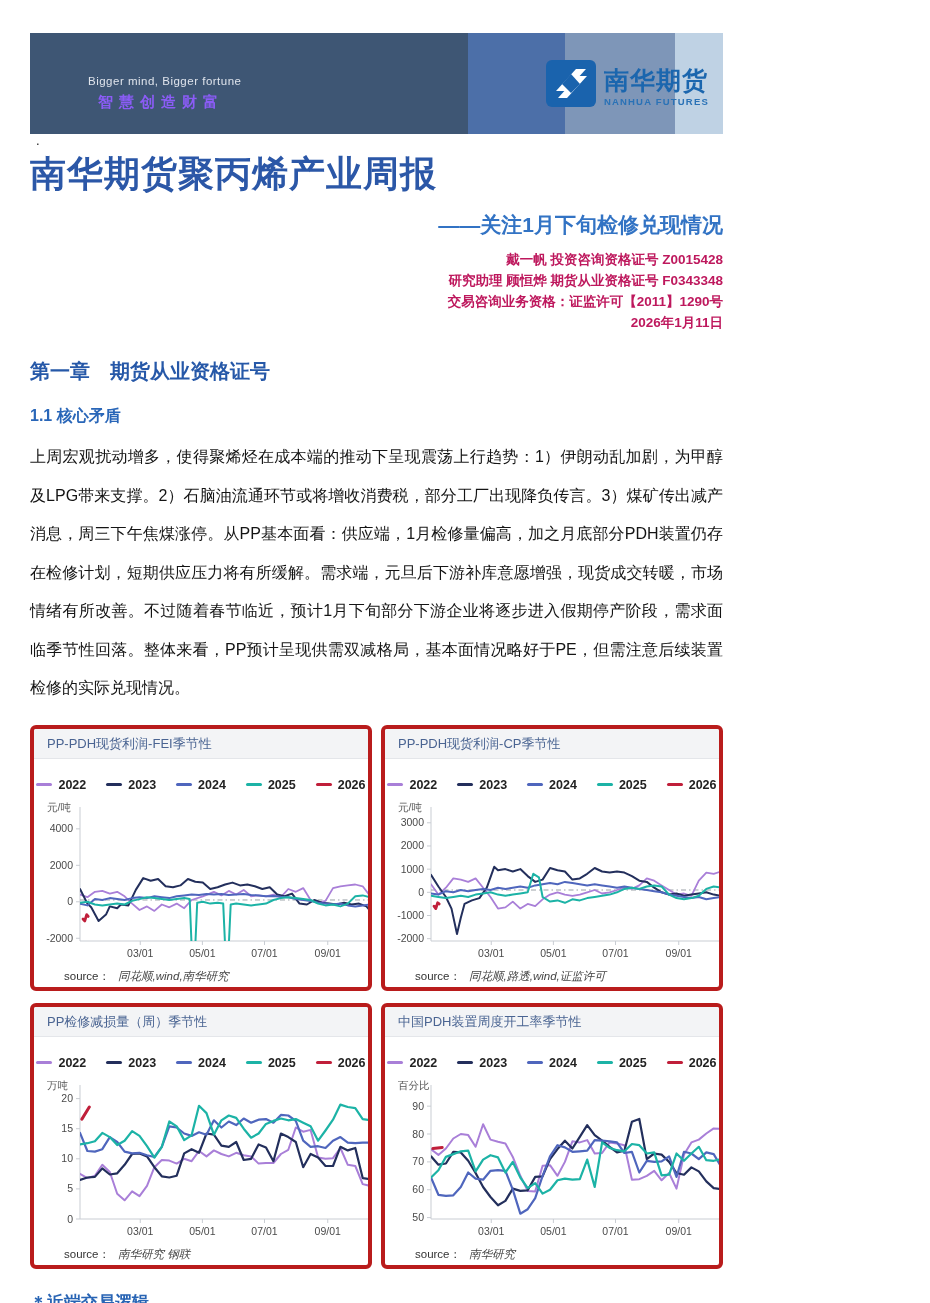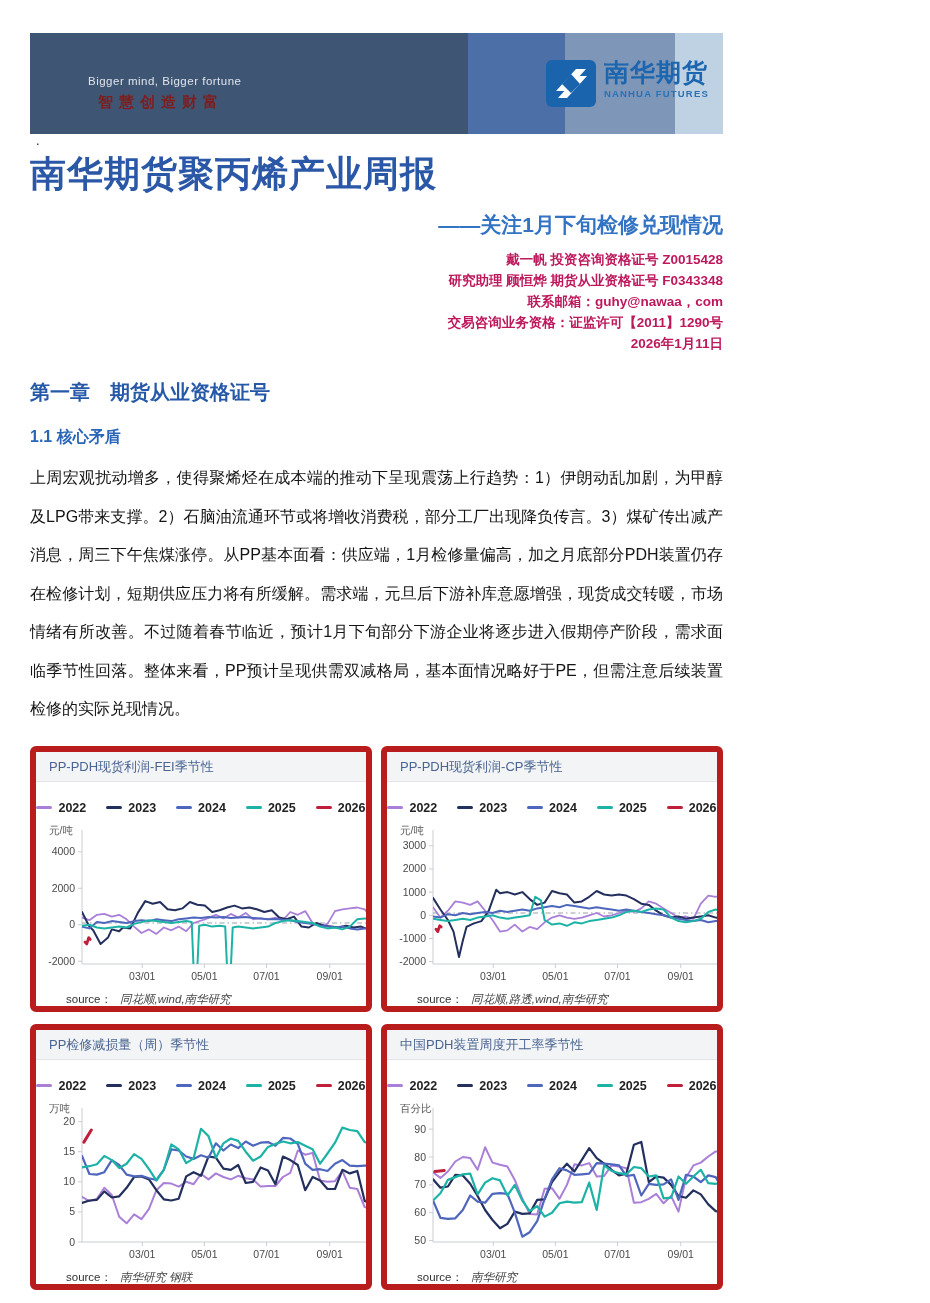--- a/index.html
+++ b/index.html
@@ -7,38 +7,38 @@
   .page { position:relative; width:748px; height:1303px; background:#fff; overflow:hidden; }
 
   
   .banner { position:relative; margin:33px 25px 0 30px; height:101px; display:flex; }
   .seg1 { width:553px; background:#3e5674; }
   .seg2 { width:122px; background:#4c6fa8; }
   .seg3 { width:140px; background:#7e96b8; }
   .seg4 { width:60px;  background:#bfd2e4; }
   .slogan { position:absolute; left:58px; top:42px; color:#dfe4ec; }
   .slogan-en { font-size:11.5px; letter-spacing:0.5px; }
-  .slogan-cn { font-size:15px; letter-spacing:6px; margin-top:6px; padding-left:10px; color:#7f1d1d; font-weight:bold; }
-  .logo { position:absolute; right:14px; top:27px; display:flex; align-items:flex-start; gap:8px; }
+  .slogan-cn { font-size:15px; letter-spacing:6px; margin-top:6px; padding-left:10px; color:#8b5cf6; font-weight:bold; }
+  .logo { position:absolute; right:14px; top:27px; display:flex; align-items:flex-end; gap:8px; }
   .logo-mark { width:50px; height:47px; }
   .logo-cn { font-size:25px; font-weight:bold; color:#1b66ae; letter-spacing:1px; line-height:25px; }
   .logo-en { font-size:9.5px; font-weight:bold; color:#2a72b6; letter-spacing:1.2px; margin-top:3px; }
   .stray-dot { margin:2px 0 0 36px; font-size:13px; color:#222; line-height:10px; height:10px; }
 
   
   .doc-title { margin:4px 25px 0 30px; font-size:36px; font-weight:bold; color:#2b57a7; letter-spacing:1px; }
   .doc-subtitle { margin:12px 25px 0 30px; text-align:right; font-size:21px; font-weight:bold; color:#3273c4; }
   .authors { margin:10px 25px 1px 30px; text-align:right; font-size:13.5px; font-weight:bold; color:#be185d; line-height:21px; }
   .chapter { margin:25px 25px 0 30px; font-size:20px; font-weight:bold; color:#2658a8; }
   .subheading { margin:21px 25px 0 30px; font-size:16px; font-weight:bold; color:#2966b8; }
   .body-text { margin:11px 25px 0 30px; font-size:16px; line-height:38.5px; color:#141414; text-align:justify; }
 
   
   .charts { margin:17px 25px 0 30px; display:grid; grid-template-columns:1fr 1fr; gap:12px 9px; }
-  .chart-card { border:6px solid #b91c1c; border-radius:6px; height:266px; background:#fff; overflow:hidden; }
+  .chart-card { border:4px solid #b91c1c; border-radius:6px; height:266px; background:#fff; overflow:hidden; }
   .chart-header { height:30px; line-height:30px; padding:0 13px; background:#f3f4f6; border-bottom:1px solid #e4e6ea; font-size:13px; color:#4a6492; }
   .chart-body { position:relative; height:234px;text-align:right; }
   .legend { position:absolute; top:19px; left:0; right:0; display:flex; justify-content:center; gap:20px; font-size:12.5px; font-weight:bold; color:#222; }
   .leg-item { display:flex; align-items:center; }
   .leg-dash { display:inline-block; width:16px; height:3px; border-radius:2px; margin-right:6px; }
   .unit { position:absolute; left:13px; top:42px; font-size:10.5px; color:#555; }
   svg.plot { position:absolute; left:2px; top:48px; }
   .source-row { position:absolute; left:30px; bottom:9px; font-size:11.5px; color:#333; }
   .source-names { font-style:italic; color:#444; margin-left:8px; }
 
@@ -73,21 +73,20 @@
     </div>
   </div>
   <div class="stray-dot">.</div>
 
   <div class="doc-title">南华期货聚丙烯产业周报</div>
   <div class="doc-subtitle">——关注1月下旬检修兑现情况</div>
 
   <div class="authors">
     <div>戴一帆 投资咨询资格证号 Z0015428</div>
     <div>研究助理 顾恒烨 期货从业资格证号 F0343348</div>
-    <div>联系邮箱：guhy@nawaa，com</div>
     <div>交易咨询业务资格：证监许可【2011】1290号</div>
     <div>2026年1月11日</div>
   </div>
 
   <div class="chapter">第一章　期货从业资格证号</div>
   <div class="subheading">1.1 核心矛盾</div>
   <div class="body-text">上周宏观扰动增多，使得聚烯烃在成本端的推动下呈现震荡上行趋势：1）伊朗动乱加剧，为甲醇及LPG带来支撑。2）石脑油流通环节或将增收消费税，部分工厂出现降负传言。3）煤矿传出减产消息，周三下午焦煤涨停。从PP基本面看：供应端，1月检修量偏高，加之月底部分PDH装置仍存在检修计划，短期供应压力将有所缓解。需求端，元旦后下游补库意愿增强，现货成交转暖，市场情绪有所改善。不过随着春节临近，预计1月下旬部分下游企业将逐步进入假期停产阶段，需求面临季节性回落。整体来看，PP预计呈现供需双减格局，基本面情况略好于PE，但需注意后续装置检修的实际兑现情况。</div>
 
   <div class="charts">
 
@@ -213,21 +212,21 @@
             <line x1="353.876" y1="134" x2="353.876" y2="138" stroke="#c9cdd3"></line>
             <text x="353.876" y="150" text-anchor="middle" font-size="10.5" fill="#4a4a4a">11/01</text>
             <line x1="44" y1="83.00934579439252" x2="416" y2="83.00934579439252" stroke="#9aa0a6" stroke-width="1" stroke-dasharray="5 3 1.5 3" clip-path="url(#clip1)"></line>
             <polyline points="44.0,77.2 51.4,87.6 58.9,80.7 66.3,71.4 73.8,72.6 81.2,74.9 88.6,71.4 96.1,80.7 103.5,90.0 111.0,101.6 118.4,100.4 125.8,94.6 133.3,101.6 140.7,96.9 148.2,99.2 155.6,92.3 163.0,87.6 170.5,85.3 177.9,87.6 185.4,88.8 192.8,87.6 200.2,85.3 207.7,83.0 215.1,86.5 222.6,85.3 230.0,83.0 237.4,80.7 244.9,81.9 252.3,78.4 259.8,71.4 267.2,73.7 274.6,78.4 282.1,83.0 289.5,87.6 297.0,86.5 304.4,88.8 311.8,73.7 319.3,65.6 326.7,66.8 334.2,64.5 341.6,71.4 349.0,65.6 356.5,87.6 363.9,92.3 365.8,116.6 371.4,90.0 378.8,87.6 386.2,80.7 393.7,76.1 401.1,70.3 408.6,69.1 416.0,73.7" fill="none" stroke="#a97fd8" stroke-width="1.8" stroke-linejoin="round" stroke-linecap="round" clip-path="url(#clip1)"></polyline>
             <polyline points="44.0,67.9 51.4,79.5 58.9,90.0 64.5,101.6 70.0,127.0 73.8,110.8 77.5,96.9 84.9,93.4 92.4,91.1 99.8,80.7 107.2,59.8 111.0,63.3 118.4,62.1 125.8,64.5 133.3,62.1 140.7,69.1 148.2,74.9 155.6,72.6 163.0,61.0 170.5,63.3 177.9,64.5 185.4,72.6 192.8,71.4 200.2,66.8 207.7,61.0 215.1,64.5 222.6,65.6 230.0,64.5 237.4,65.6 244.9,69.1 252.3,73.7 259.8,74.9 267.2,80.7 274.6,85.3 282.1,87.6 289.5,86.5 297.0,88.8 304.4,87.6 311.8,86.5 319.3,85.3 326.7,87.6 334.2,88.8 341.6,101.6 349.0,103.9 356.5,96.9 363.9,92.3 371.4,88.8 378.8,85.3 386.2,83.0 393.7,84.2 401.1,83.0 408.6,85.3 416.0,88.8" fill="none" stroke="#232f5c" stroke-width="2" stroke-linejoin="round" stroke-linecap="round" clip-path="url(#clip1)"></polyline>
             <polyline points="44.0,86.5 51.4,87.6 58.9,84.2 66.3,85.3 73.8,83.0 81.2,84.2 88.6,83.0 96.1,81.9 103.5,83.0 111.0,80.7 118.4,81.9 125.8,80.7 133.3,79.5 140.7,80.7 148.2,78.4 155.6,77.2 163.0,76.1 170.5,77.2 177.9,74.9 185.4,76.1 192.8,77.2 200.2,78.4 207.7,77.2 215.1,78.4 222.6,79.5 230.0,80.7 237.4,79.5 244.9,80.7 252.3,81.9 259.8,83.0 267.2,84.2 274.6,85.3 282.1,87.6 289.5,88.8 297.0,90.0 304.4,91.1 311.8,90.0 319.3,92.3 326.7,91.1 334.2,90.0 341.6,91.1 349.0,90.0 356.5,91.1 363.9,88.8 371.4,90.0 378.8,87.6 386.2,83.0 393.7,80.7 401.1,79.5 408.6,80.7 416.0,83.0" fill="none" stroke="#4f66bd" stroke-width="2" stroke-linejoin="round" stroke-linecap="round" clip-path="url(#clip1)"></polyline>
             <polyline points="44.0,88.8 51.4,90.0 58.9,91.1 66.3,90.0 73.8,88.8 81.2,90.0 88.6,87.6 96.1,86.5 103.5,85.3 111.0,87.6 118.4,88.8 125.8,87.6 133.3,86.5 140.7,85.3 146.3,66.8 151.9,70.3 155.6,90.0 163.0,94.6 170.5,93.4 177.9,95.8 185.4,92.3 192.8,93.4 200.2,91.1 207.7,90.0 215.1,88.8 222.6,87.6 230.0,85.3 237.4,81.9 244.9,80.7 252.3,81.9 259.8,79.5 267.2,78.4 274.6,79.5 282.1,87.6 289.5,91.1 297.0,92.3 304.4,91.1 311.8,88.8 319.3,81.9 326.7,79.5 334.2,80.7 341.6,87.6 349.0,90.0 356.5,91.1 363.9,90.0 371.4,92.3 378.8,96.9 386.2,101.6 393.7,105.0 401.1,102.7 408.6,106.2 416.0,103.9" fill="none" stroke="#1cb3a6" stroke-width="2" stroke-linejoin="round" stroke-linecap="round" clip-path="url(#clip1)"></polyline>
             <polyline points="47.0,99.2 48.8,101.6 50.7,95.8 52.2,96.9" fill="none" stroke="#c01f3a" stroke-width="2.8" stroke-linejoin="round" stroke-linecap="round" clip-path="url(#clip1)"></polyline>
           </svg>
         <div class="source-row">
-          <span>source：</span><span class="source-names">同花顺,路透,wind,南华研究</span>
+          <span>source：</span><span class="source-names">同花顺,路透,wind,证监许可</span>
         </div>
       </div>
     </div>
 
     <div class="chart-card">
       <div class="chart-header">PP检修减损量（周）季节性</div>
       <div class="chart-body">
         <div class="legend">
             <span class="leg-item">
               <span class="leg-dash" style="background: rgb(169, 127, 216);"></span>

